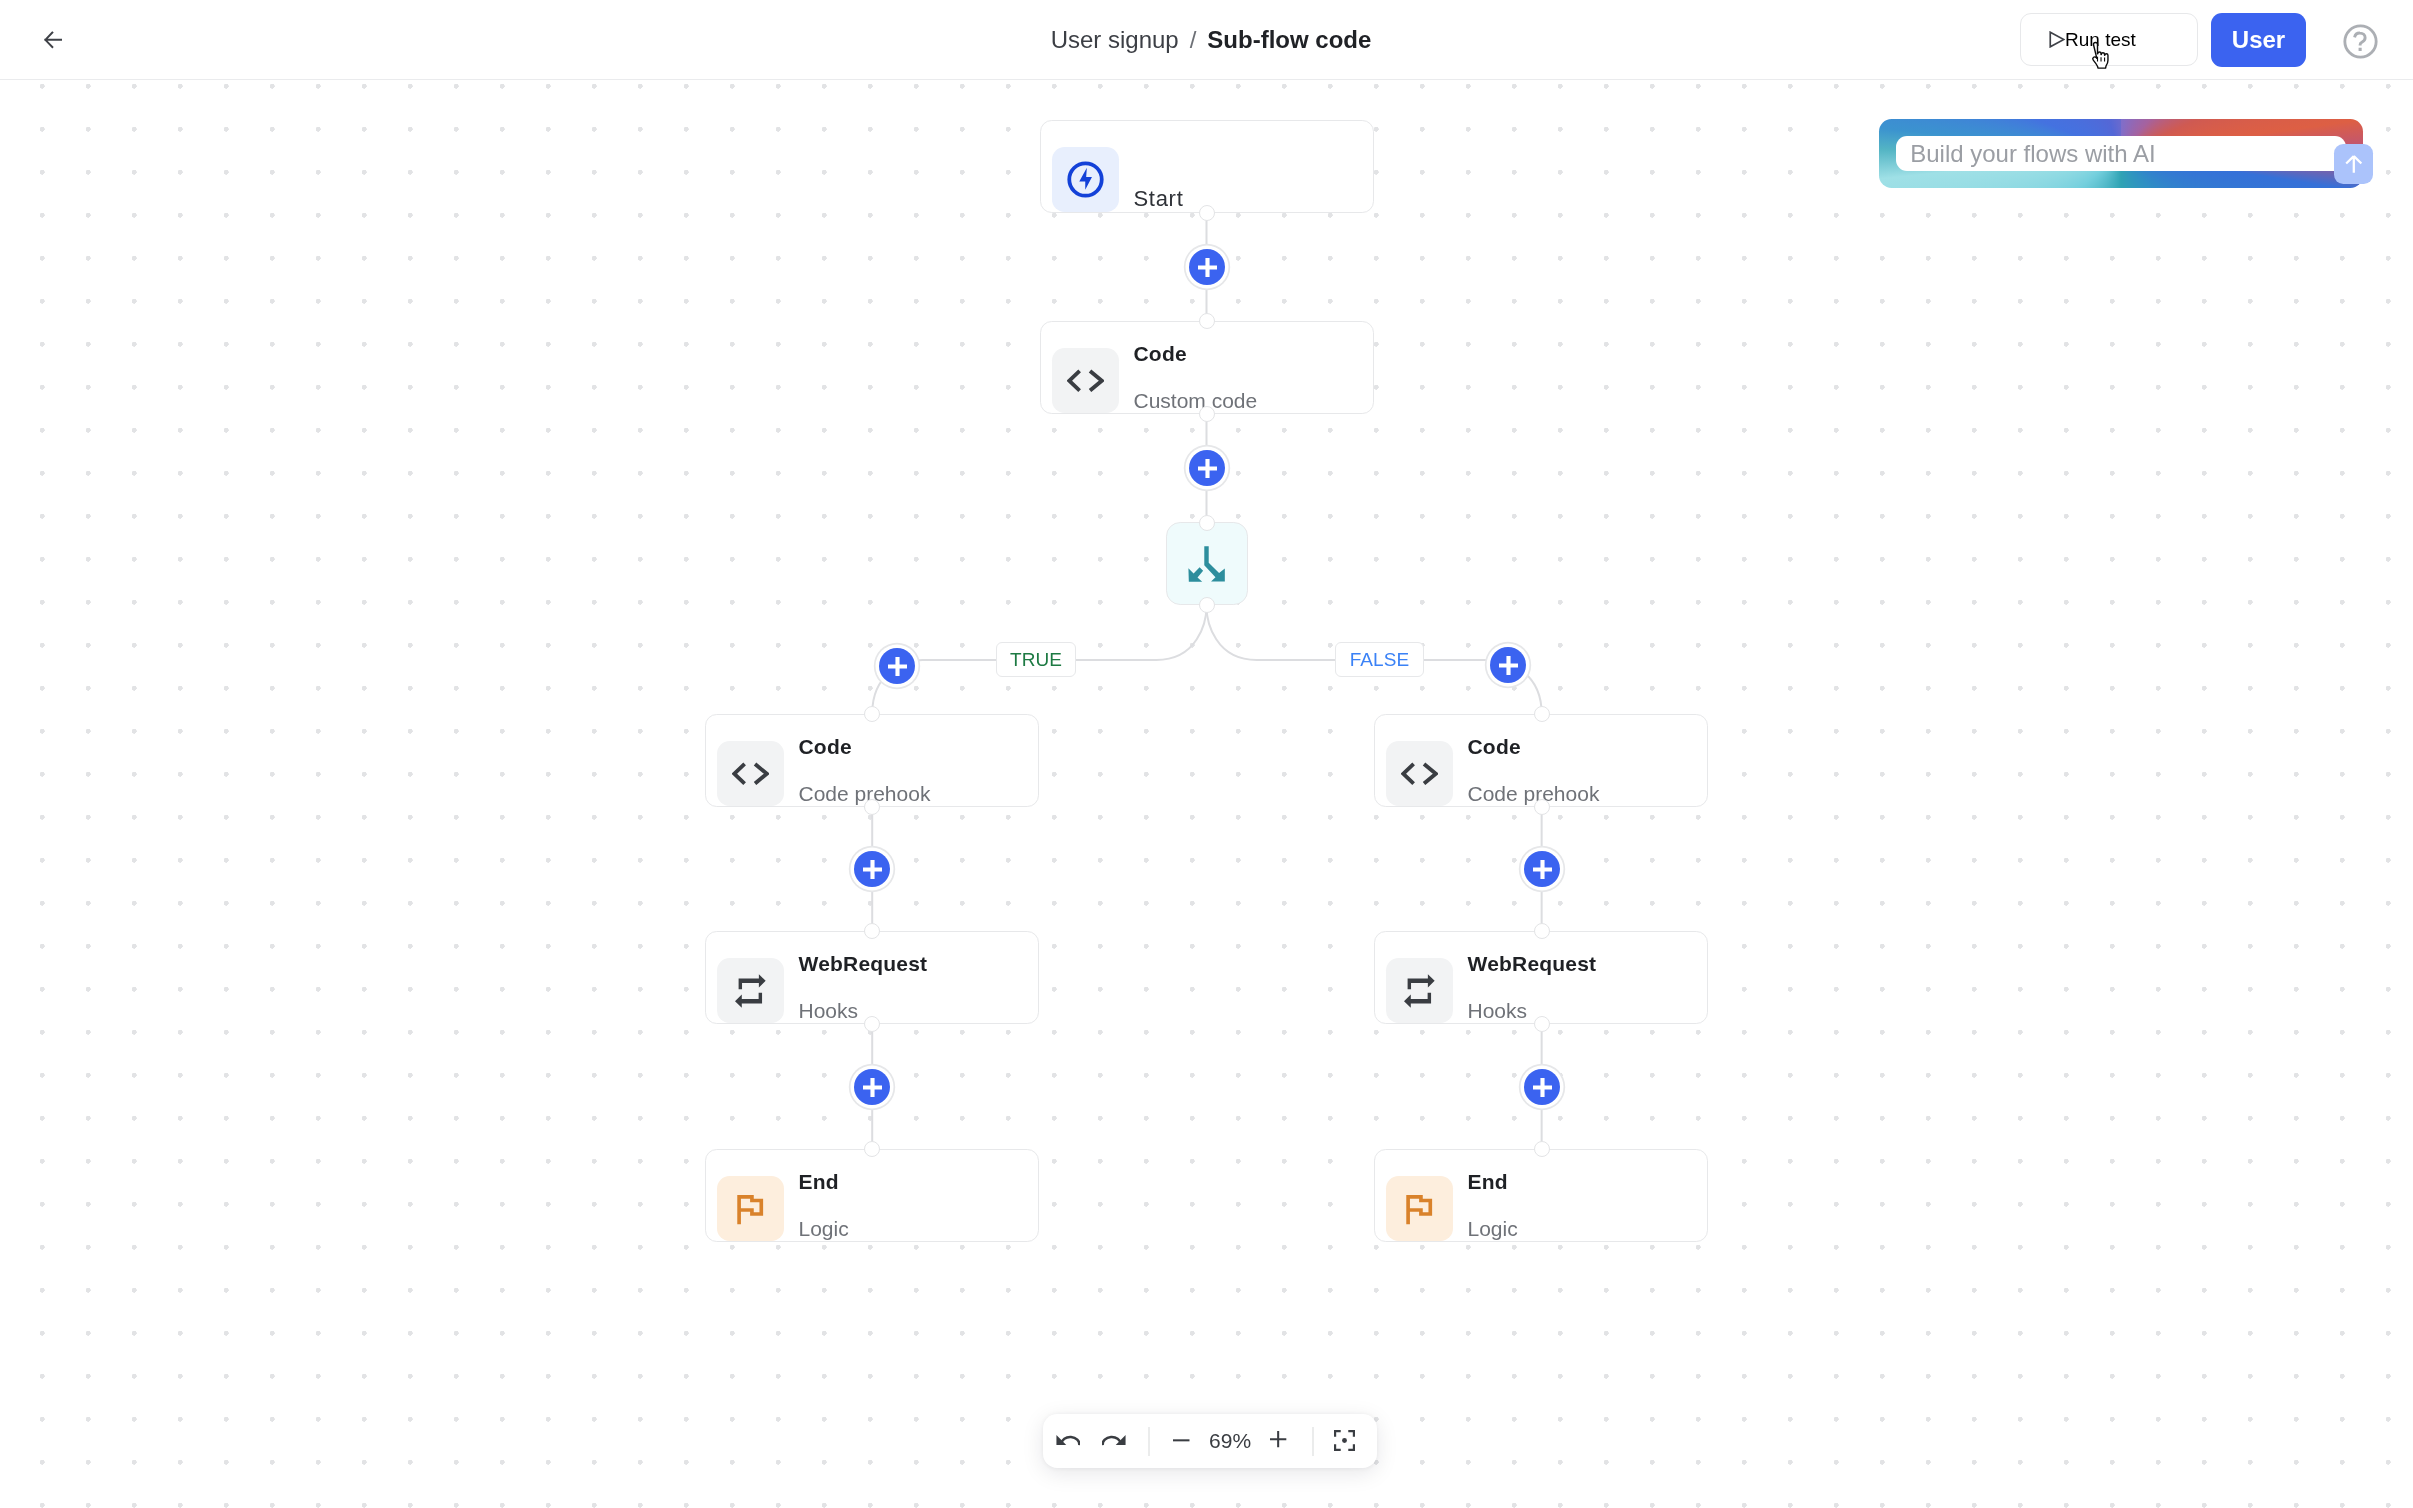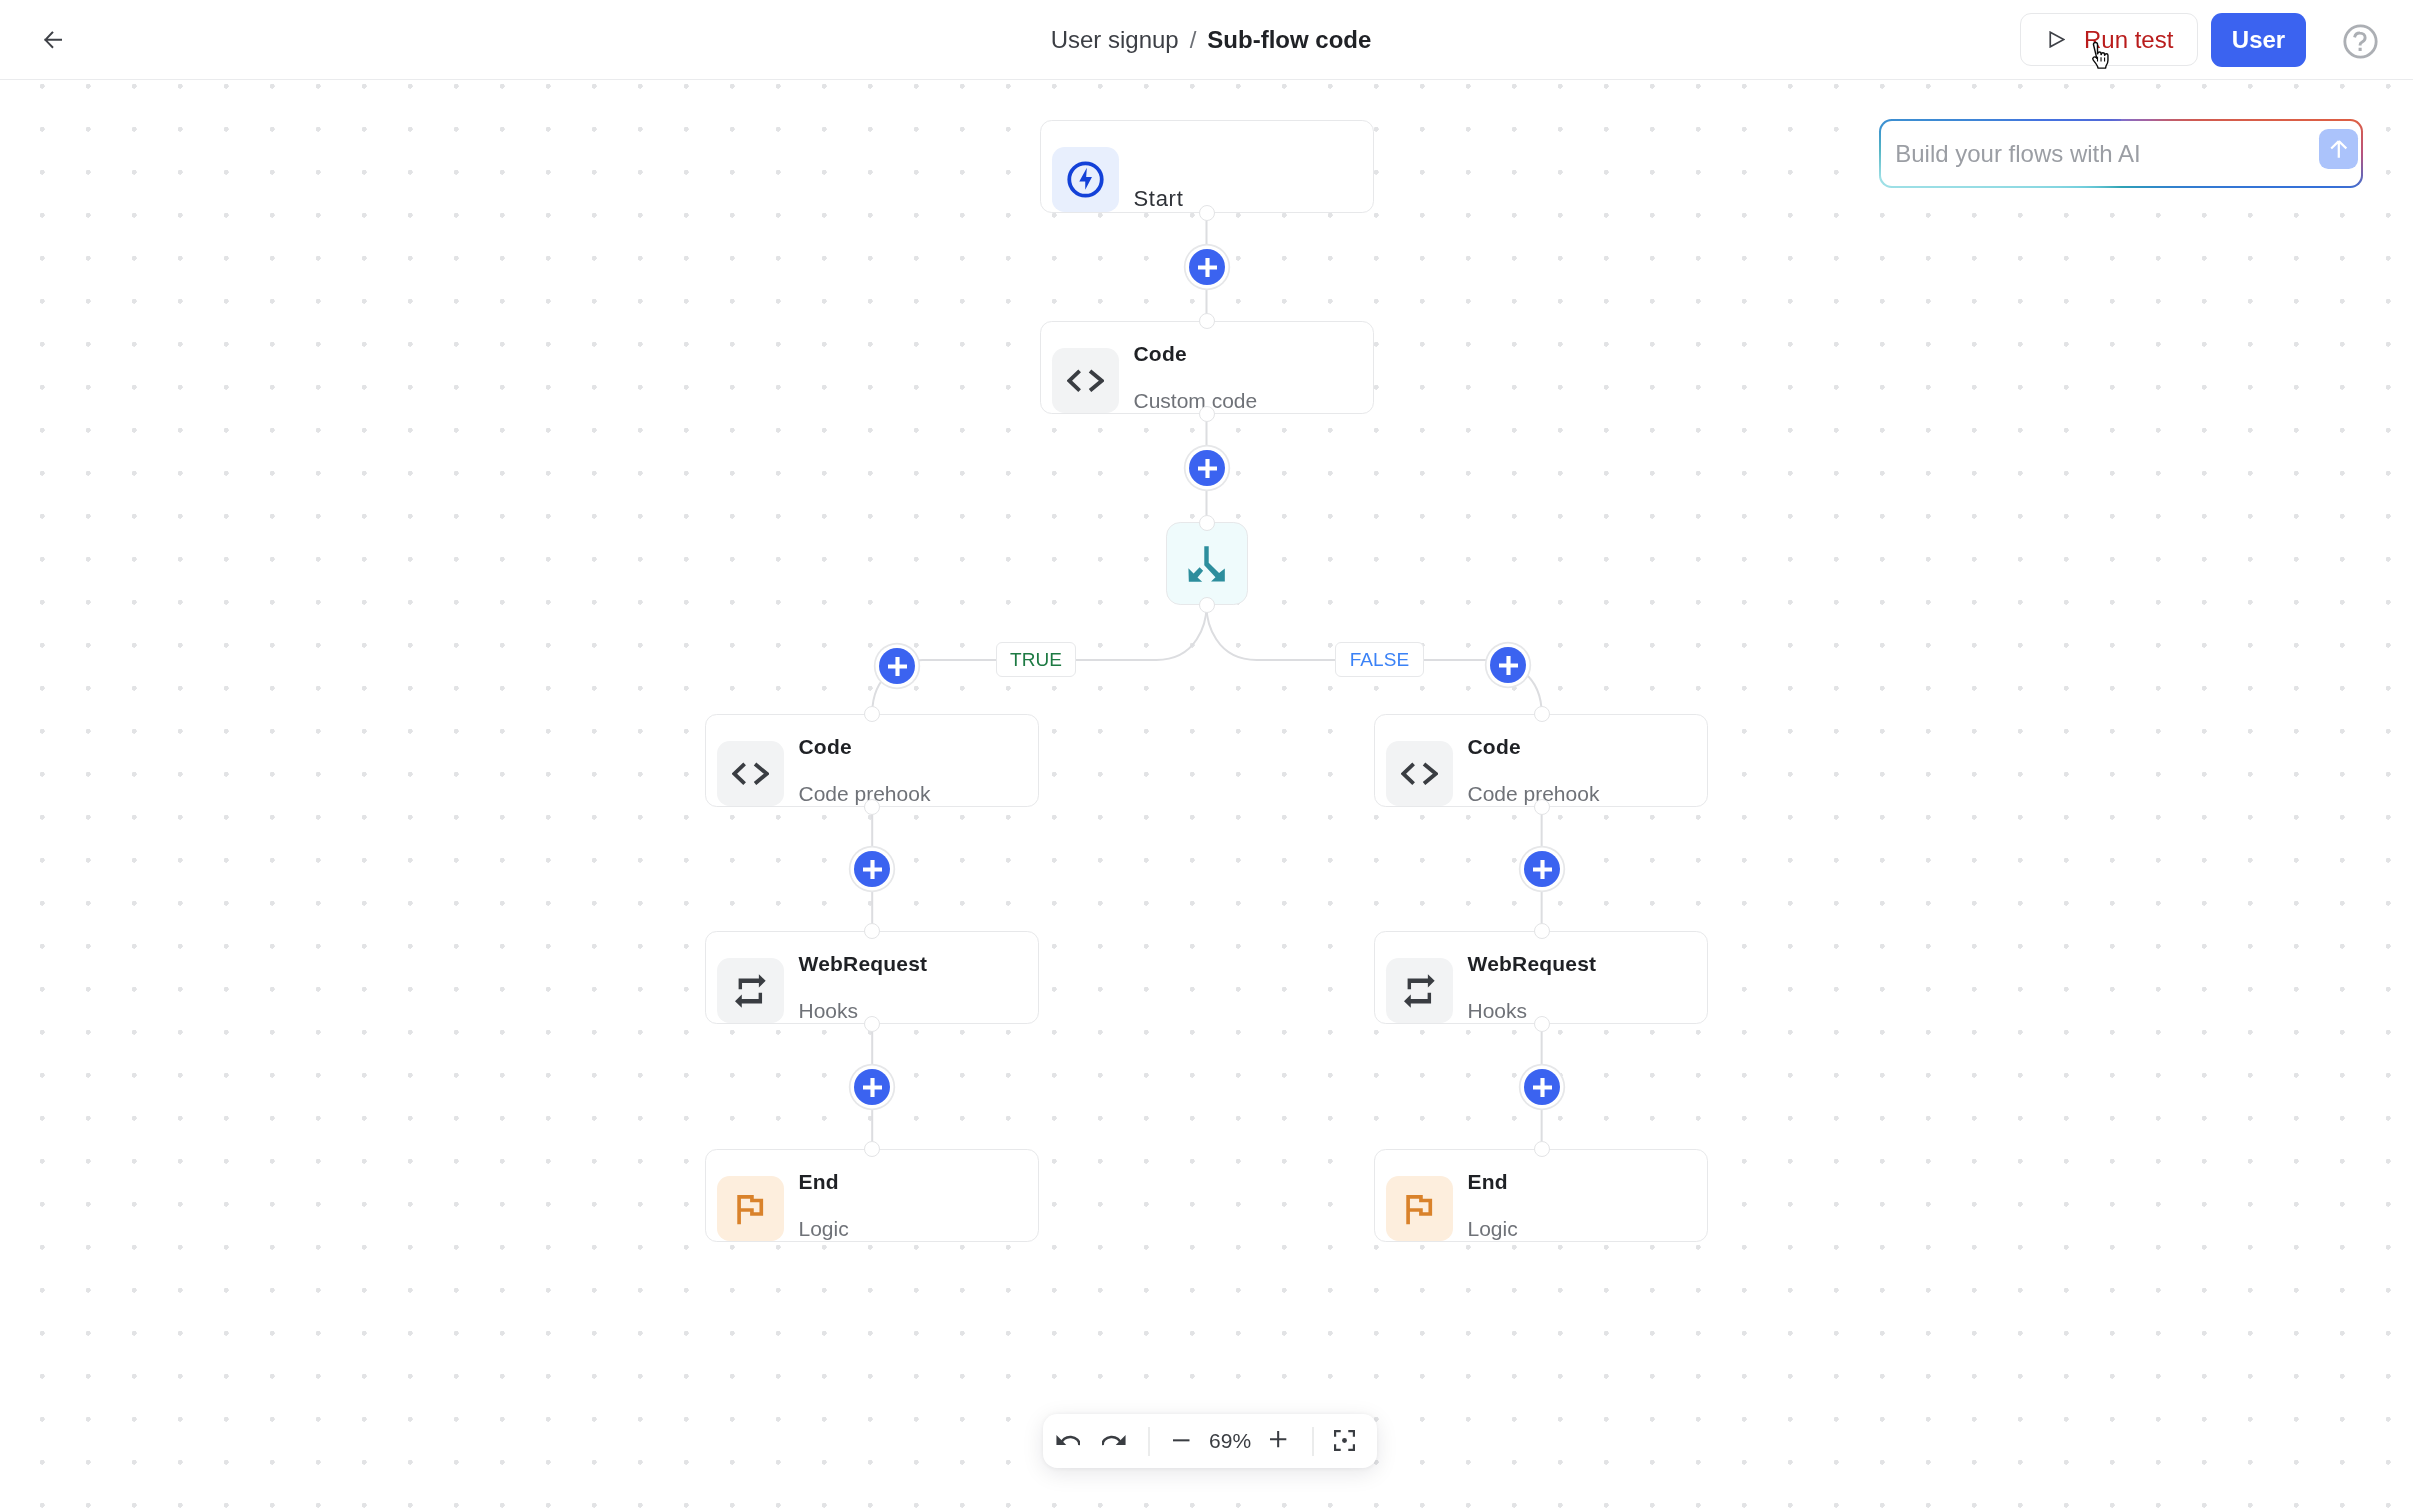--- a/index.html
+++ b/index.html
@@ -12,21 +12,21 @@
   .header{position:absolute;top:0;left:0;width:2413px;height:80px;background:#fff;border-bottom:1.7px solid #eaebed;z-index:40;}
   .back-btn{position:absolute;left:44px;top:31px;width:18.4px;height:17.6px;}
   .crumb{position:absolute;left:0;top:0;width:2413px;height:80px;display:flex;align-items:center;justify-content:center;}
   .crumb-parent{font-size:24px;color:#3c3f45;margin-left:9px;}
   .crumb-sep{font-size:24px;color:#6d7076;margin:0 11px 0 11px;}
   .crumb-current{font-size:24px;font-weight:700;color:#202226;}
 
   .btn-run{position:absolute;left:2020px;top:13.4px;width:178px;height:53px;
     display:flex;align-items:center;border:1.7px solid #e7e8ea;border-radius:11px;background:#fff;}
   .btn-run .play{margin-left:28px;width:16px;height:17px;}
-  .btn-run .lbl{margin-left:19px;font-size:24px;color:#b91c1c;}
+  .btn-run .lbl{font-size:19px;color:#000000;}
   .btn-save{position:absolute;left:2211px;top:13.4px;width:95px;height:54px;border-radius:11px;background:#3b63f0;
     color:#fff;font-size:24px;font-weight:700;display:flex;align-items:center;justify-content:center;}
   .help-btn{position:absolute;left:2343px;top:23.5px;width:35px;height:35px;}
 
   
   .canvas{position:absolute;top:80px;left:0;width:2413px;height:1428px;background:#fff;overflow:hidden;}
   .dots{position:absolute;inset:0;
     background-image:radial-gradient(circle at 2.2px 2.2px, #e2e3e5 2.3px, rgba(0,0,0,0) 2.6px);
     background-size:46px 43px;background-position:40px 47px;}
 
@@ -43,21 +43,21 @@
   .branch{position:absolute;background:#effbfc;border:1.7px solid #e7e8ea;border-radius:14.2px;display:flex;align-items:center;justify-content:center;z-index:5;}
 
   .handle{position:absolute;width:16px;height:16px;border-radius:50%;background:#fff;border:1.7px solid #e3e4e6;z-index:7;}
 
   .plusbtn{position:absolute;width:36px;height:36px;border-radius:50%;background:#3b63f0;display:flex;align-items:center;justify-content:center;
     box-shadow:0 0 0 3.5px #fff, 0 0 0 5.2px #e6e7e9;z-index:8;}
 
   .elabel{position:absolute;background:#fff;border:1.7px solid #e7e8ea;border-radius:6px;display:flex;align-items:center;justify-content:center;font-size:19px;letter-spacing:0.1px;z-index:8;padding-top:1.7px;}
 
   
-  .ai-wrap{position:absolute;border-radius:12.6px;padding:2px;z-index:30;
+  .ai-wrap{position:absolute;border-radius:12.6px;padding:17px;z-index:30;
     background:conic-gradient(from 0deg at 50% 50%,
       #7f6ecb 0deg, #a5629f 40deg, #cf5a52 66deg, #dd5f44 82deg, #b8537e 90deg,
       #3570d8 99deg, #2f8fc4 140deg, #2fa3b4 180deg, #74cfdd 230deg,
       #9fe0e6 264deg, #53b4c4 271deg, #3b93cf 276deg, #4472e0 292deg, #5467d6 340deg, #6a6ace 360deg);}
   .ai-inner{background:#fff;border-radius:11px;width:100%;height:100%;position:relative;display:flex;align-items:center;}
   .ai-ph{font-size:24px;color:#9b9ea4;margin-left:14.2px;}
   .ai-send{position:absolute;left:438px;top:8.4px;width:39px;height:40px;border-radius:9.2px;background:#abc3fb;display:flex;align-items:center;justify-content:center;}
 
   
   .toolbar{position:absolute;background:#fff;border-radius:14.2px;box-shadow:0 5px 22px rgba(17,24,39,.10),0 0.8px 4.2px rgba(17,24,39,.05);z-index:30;}

